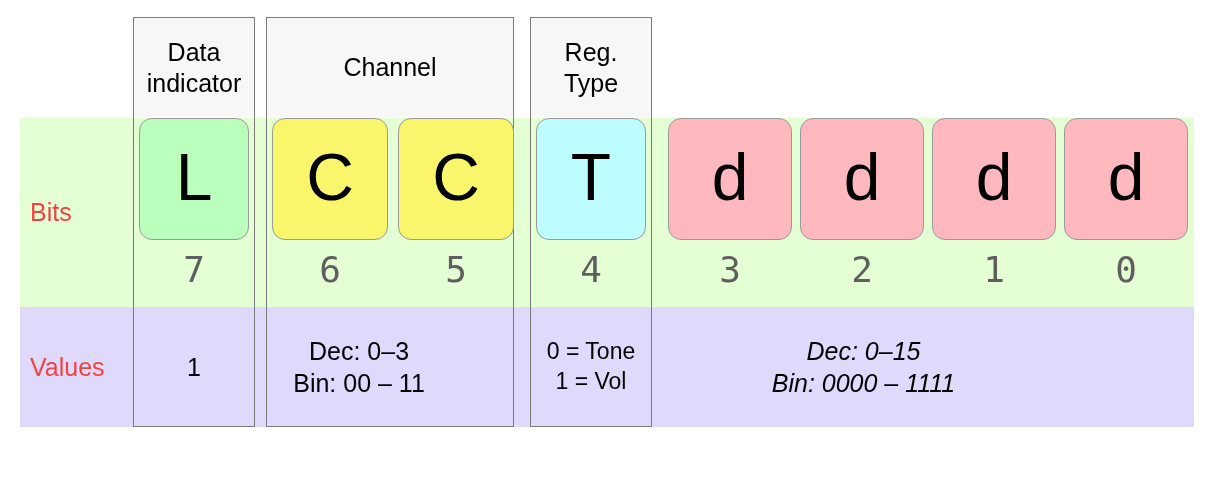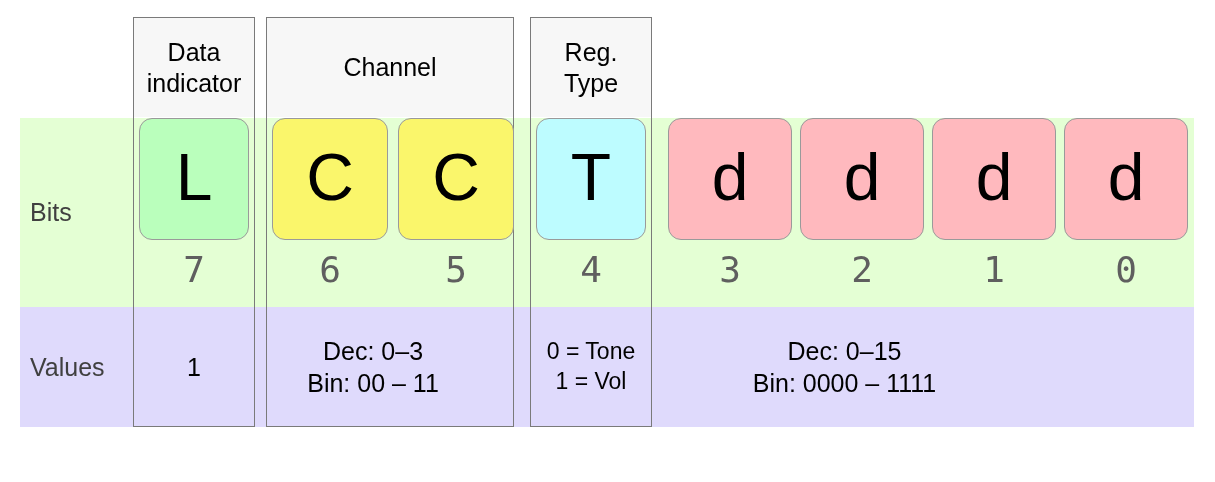--- a/index.html
+++ b/index.html
@@ -42,21 +42,21 @@
   .row-label {
     position: absolute;
     left: 20px;
     width: 113px;
     display: flex;
     align-items: center;
     justify-content: flex-start;
     padding-left: 10px;
     box-sizing: border-box;
     font-size: 25px;
-    color: #404040;
+    color: #ef4444;
     letter-spacing: 0px;
   }
   .row-label-bits {
     top: 118px;
     height: 189px;
   }
   .row-label-values {
     top: 307px;
     height: 120px;
     text-align: center;
@@ -201,20 +201,20 @@
   <div class="bitnum" style="left:139px; width:110px;">7</div>
   <div class="bitnum" style="left:272px; width:116px;">6</div>
   <div class="bitnum" style="left:398px; width:116px;">5</div>
   <div class="bitnum" style="left:536px; width:110px;">4</div>
   <div class="bitnum" style="left:668px; width:124px;">3</div>
   <div class="bitnum" style="left:800px; width:124px;">2</div>
   <div class="bitnum" style="left:932px; width:124px;">1</div>
   <div class="bitnum" style="left:1064px; width:124px;">0</div>
 
   <div class="valcell" style="left:133px; width:122px;">1</div>
-  <div class="valcell" style="left:266px; width:214px;border-radius:9px;">Dec: 0–3
+  <div class="valcell" style="left:252px; width:214px;border-radius:9px;">Dec: 0–3
 Bin: 00 – 11</div>
   <div class="valcell small" style="left:530px; width:122px;">0 = Tone
 1 = Vol</div>
-  <div class="valcell" style="left:632px; width:425px;">Dec: 0–15
+  <div class="valcell" style="left:651px; width:425px;font-style:italic;">Dec: 0–15
 Bin: 0000 – 1111</div>
 
 </div>
 
 </body></html>

